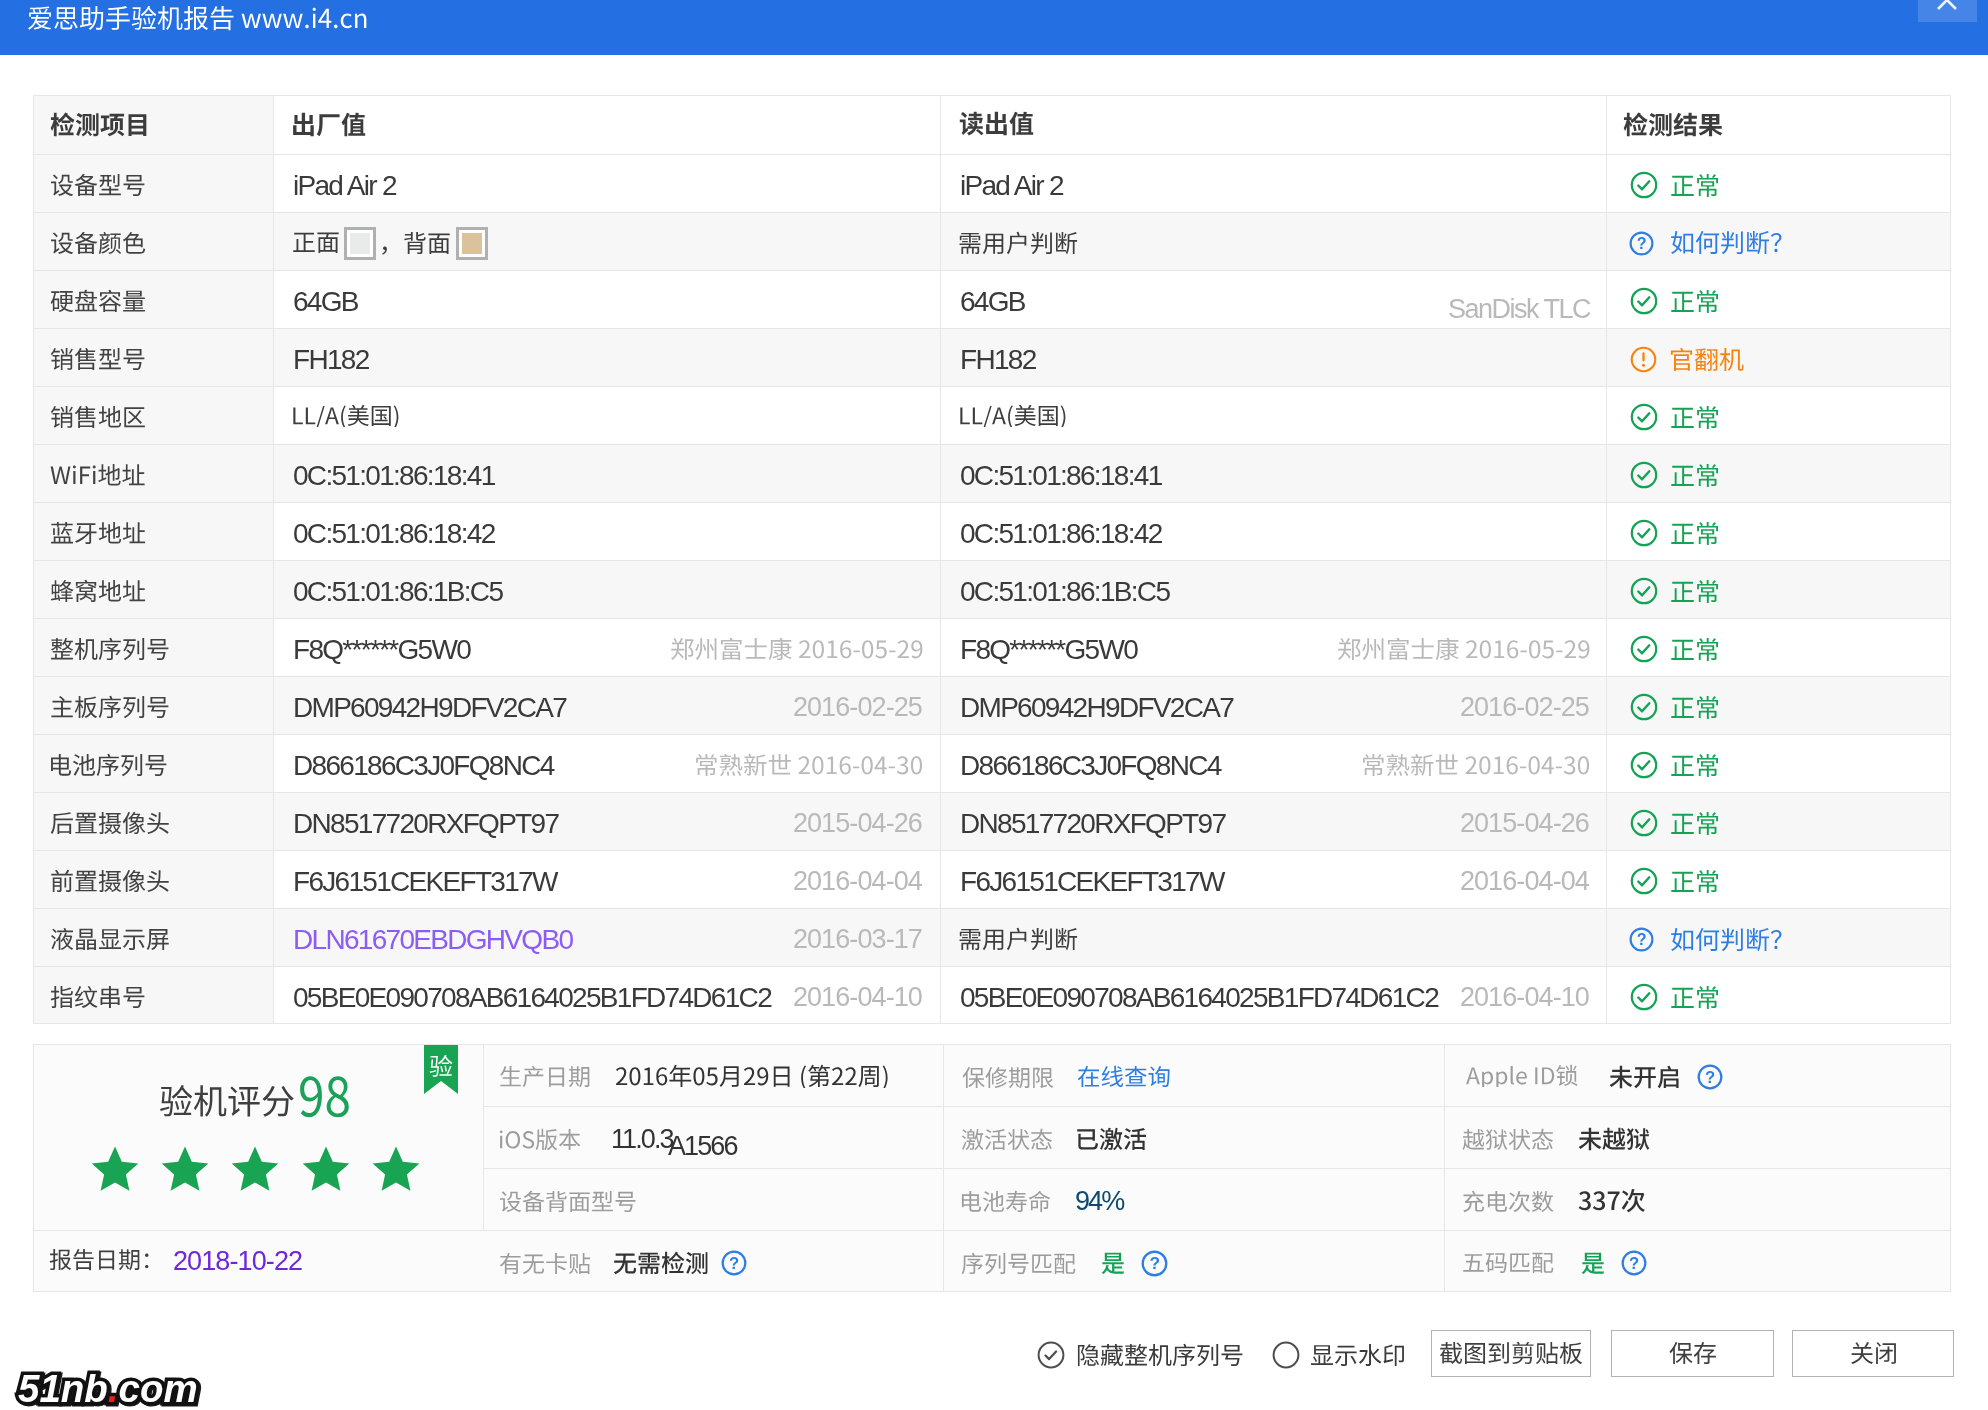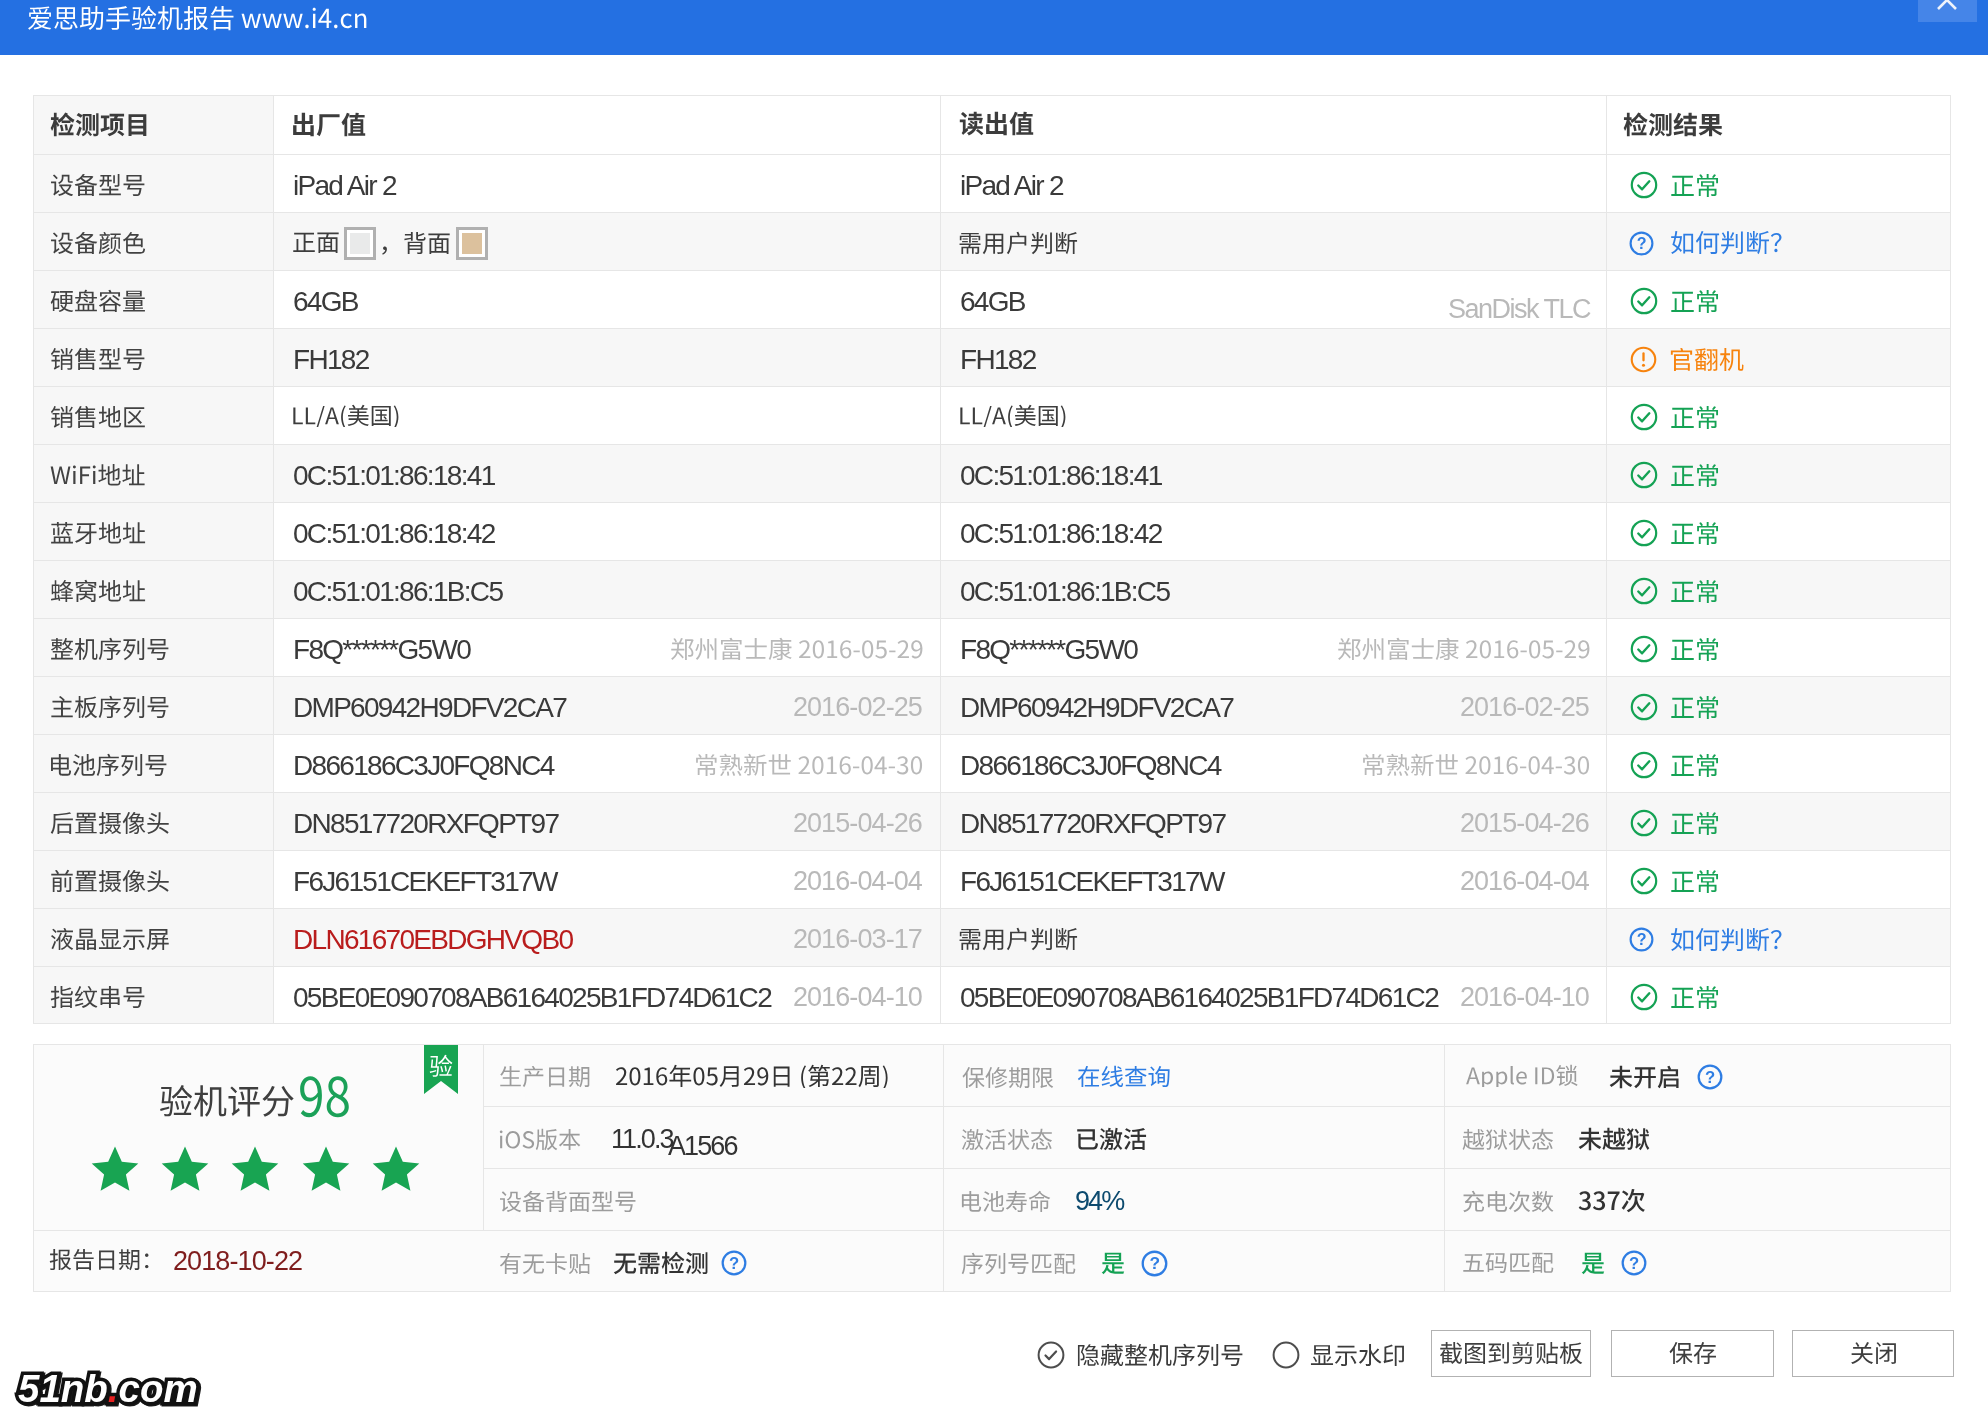--- a/index.html
+++ b/index.html
@@ -297,21 +297,21 @@
 <div class="lt " style="left:293px;top:635.9px;font-size:28px;color:#3a3a3a;letter-spacing:-1.7px">F8Q******G5W0</div>
 <div class="lt " style="left:960px;top:635.9px;font-size:28px;color:#3a3a3a;letter-spacing:-1.7px">F8Q******G5W0</div>
 <div class="lt " style="left:293px;top:693.9px;font-size:28px;color:#3a3a3a;letter-spacing:-1.7px">DMP60942H9DFV2CA7</div>
 <div class="lt " style="left:960px;top:693.9px;font-size:28px;color:#3a3a3a;letter-spacing:-1.7px">DMP60942H9DFV2CA7</div>
 <div class="lt " style="left:293px;top:751.9px;font-size:28px;color:#3a3a3a;letter-spacing:-1.7px">D866186C3J0FQ8NC4</div>
 <div class="lt " style="left:960px;top:751.9px;font-size:28px;color:#3a3a3a;letter-spacing:-1.7px">D866186C3J0FQ8NC4</div>
 <div class="lt " style="left:293px;top:809.9px;font-size:28px;color:#3a3a3a;letter-spacing:-1.7px">DN8517720RXFQPT97</div>
 <div class="lt " style="left:960px;top:809.9px;font-size:28px;color:#3a3a3a;letter-spacing:-1.7px">DN8517720RXFQPT97</div>
 <div class="lt " style="left:293px;top:867.9px;font-size:28px;color:#3a3a3a;letter-spacing:-1.7px">F6J6151CEKEFT317W</div>
 <div class="lt " style="left:960px;top:867.9px;font-size:28px;color:#3a3a3a;letter-spacing:-1.7px">F6J6151CEKEFT317W</div>
-<div class="lt " style="left:293px;top:925.9px;font-size:28px;color:#b91c1c;letter-spacing:-1.7px">DLN61670EBDGHVQB0</div>
+<div class="lt " style="left:293px;top:925.9px;font-size:28px;color:#8b5cf6;letter-spacing:-1.7px">DLN61670EBDGHVQB0</div>
 <div class="lt " style="left:293px;top:983.9px;font-size:28px;color:#3a3a3a;letter-spacing:-1.7px">05BE0E090708AB6164025B1FD74D61C2</div>
 <div class="lt " style="left:960px;top:983.9px;font-size:28px;color:#3a3a3a;letter-spacing:-1.7px">05BE0E090708AB6164025B1FD74D61C2</div>
 <div class="sw" style="left:344px;top:227px">
     <div style="background:#e9eaea"></div>
   </div>
 <div class="sw" style="left:456px;top:227px">
     <div style="background:#dcc19d"></div>
   </div>
 <div class="lt " style="right:1066px;top:694.4px;font-size:27px;color:#b9b9b9;letter-spacing:-0.9px">2016-02-25</div>
 <div class="lt " style="right:399px;top:694.4px;font-size:27px;color:#b9b9b9;letter-spacing:-0.9px">2016-02-25</div>
@@ -341,21 +341,21 @@
   </svg>
 <svg class="t" style="left:300.7px;top:1146.0px" width="50" height="50" viewBox="0 0 50 50">
     <polygon points="25.0,0.5 31.8,15.7 48.3,17.4 35.9,28.6 39.4,44.8 25.0,36.5 10.6,44.8 14.1,28.6 1.7,17.4 18.2,15.7" fill="#18a452"></polygon>
   </svg>
 <svg class="t" style="left:371.1px;top:1146.0px" width="50" height="50" viewBox="0 0 50 50">
     <polygon points="25.0,0.5 31.8,15.7 48.3,17.4 35.9,28.6 39.4,44.8 25.0,36.5 10.6,44.8 14.1,28.6 1.7,17.4 18.2,15.7" fill="#18a452"></polygon>
   </svg>
 <svg class="t" style="left:424px;top:1045px" width="34" height="49" viewBox="0 0 34 49">
     <path d="M0 0h34v49L17 36 0 49z" fill="#18a452"></path>
   </svg>
-<div class="lt " style="left:173px;top:1248.4px;font-size:27px;color:#7f1d1d;letter-spacing:-0.9px">2018-10-22</div>
+<div class="lt " style="left:173px;top:1248.4px;font-size:27px;color:#6d28d9;letter-spacing:-0.9px">2018-10-22</div>
 <div class="lt " style="left:611px;top:1126.4px;font-size:27px;color:#333333;letter-spacing:-1.9px">11.0.3</div>
 <div class="lt " style="left:668px;top:1133px;font-size:27px;color:#333333;letter-spacing:-1.9px">A1566</div>
 <svg class="t" style="left:721.0px;top:1250.0px" width="26" height="26" viewBox="0 0 28 28">
     <circle cx="14" cy="14" r="12.2" fill="none" stroke="#2e7de3" stroke-width="2.4"></circle>
     <text x="14.2" y="20.2" text-anchor="middle" font-family="Liberation Sans" font-size="18" font-weight="bold" fill="#2e7de3">?</text>
   </svg>
 <div class="lt " style="left:1075px;top:1188.4px;font-size:27px;color:#0c4a6e;letter-spacing:-1.9px">94%</div>
 <svg class="t" style="left:1140.5px;top:1249.5px" width="27" height="27" viewBox="0 0 28 28">
     <circle cx="14" cy="14" r="12.2" fill="none" stroke="#2e7de3" stroke-width="2.4"></circle>
     <text x="14.2" y="20.2" text-anchor="middle" font-family="Liberation Sans" font-size="18" font-weight="bold" fill="#2e7de3">?</text>

